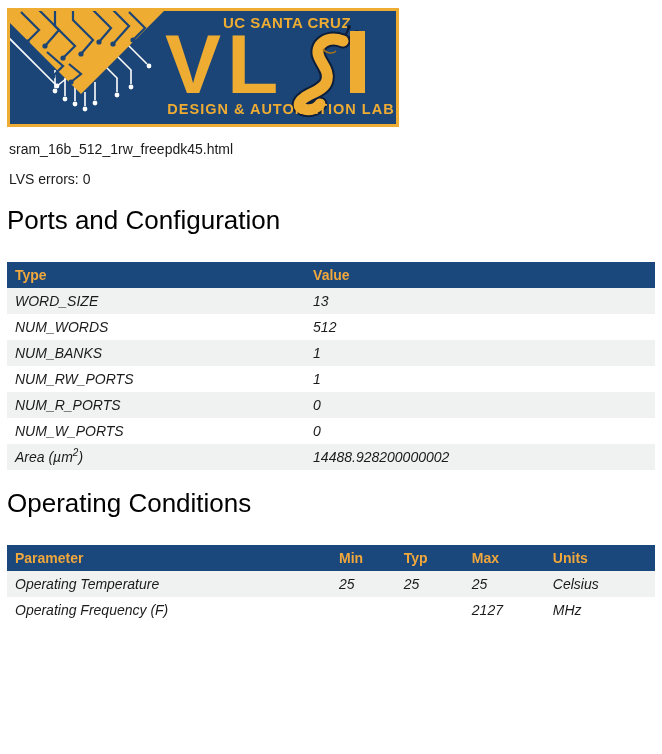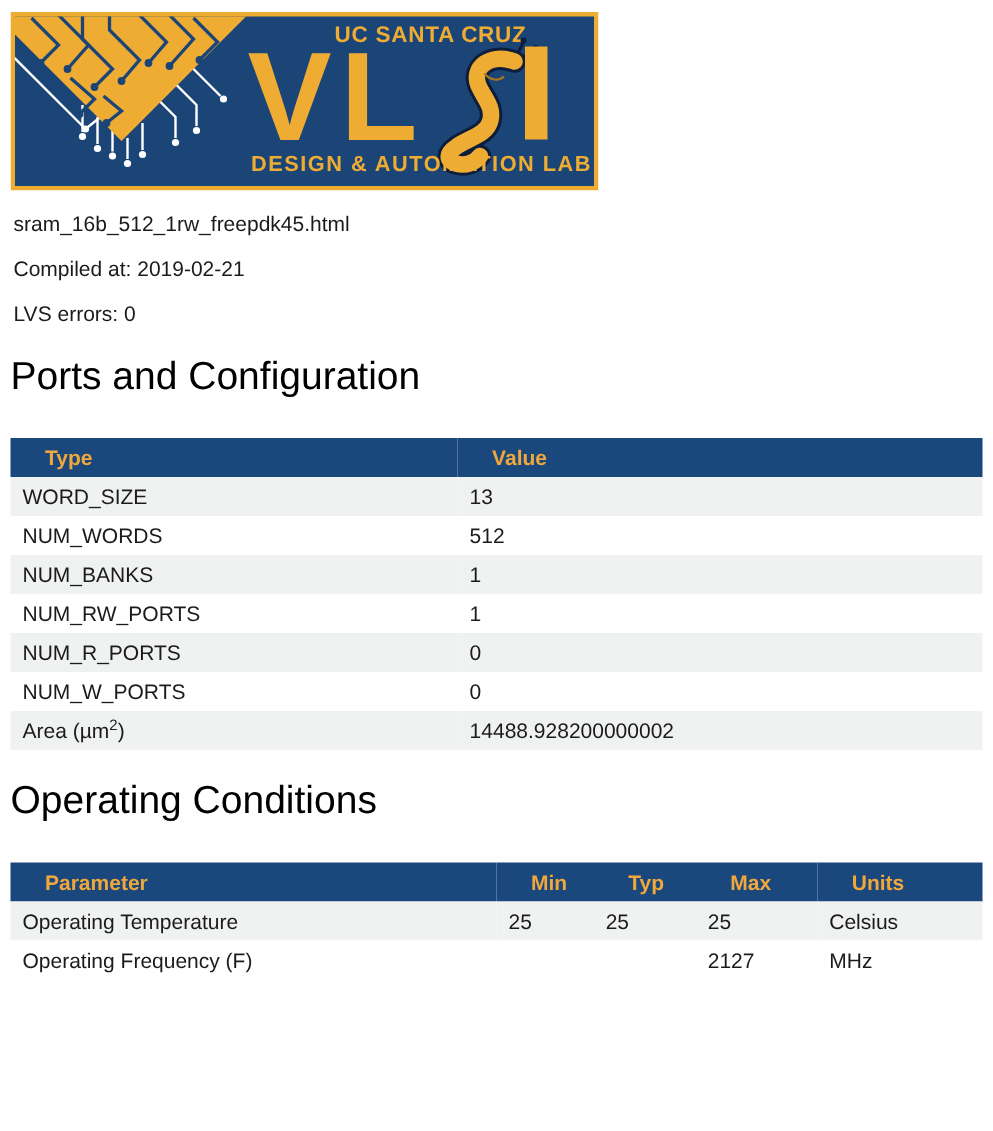--- a/index.html
+++ b/index.html
@@ -7,23 +7,23 @@
     width:662px; height:754px; box-sizing:border-box;
     padding:7px 7px 0 7px; overflow:hidden; background:#fff;
     font-family:"Liberation Sans", sans-serif; color:#1b1b1b;
   }
   .logo-banner { display:block; margin:1px 0 4px 0; }
   p.info { font-size:14px; line-height:15px; margin:15px 2px; }
   h2.section-title { font-size:26px; font-weight:400; line-height:24px; margin:21px 0 30px 0; color:#000; }
   table.report { border-collapse:collapse; width:100%; table-layout:fixed; }
   table.report th {
     background:#1a477c; color:#f0a73c; font-size:14px; font-weight:700;
-    text-align:left; padding:5px 6px 5px 23px; line-height:16px;
+    text-align:left; padding:5px 6px 5px 8px; line-height:16px;
   }
-  table.report td { font-size:14px; padding:5px 6px 5px 8px; line-height:16px; color:#1b1b1b; }
+  table.report td { font-size:14px; padding:5px 6px 5px 8px; line-height:16px; color:#1b1b1b;font-style:italic; }
   table.report tbody tr:nth-child(odd) { background:#f0f1f1; }
   table.report tbody tr:nth-child(even) { background:#ffffff; }
   sup { font-size:10px; line-height:0; }
 </style>
 </head>
 <body>
 
 <div class="page">
 
   <svg class="logo-banner" width="392" height="119" viewBox="0 0 392 119" aria-hidden="true">
@@ -97,21 +97,20 @@
         <path d="M316,41 C320,46 326,46 329,43" fill="none" stroke="#a87618" stroke-width="1.5"></path>
       </g>
 
       <rect x="343" y="23" width="15" height="62" fill="#eeac33"></rect>
 
       <text x="274" y="106" text-anchor="middle" font-size="14.5" font-weight="bold" letter-spacing="1" fill="#eeac33">DESIGN &amp; AUTOMATION LAB</text>
     </g>
   </svg>
 
   <p class="info">sram_16b_512_1rw_freepdk45.html</p>
-  <p class="info">Compiled at: 2019-02-21</p>
   <p class="info">LVS errors: 0</p>
 
   <h2 class="section-title">Ports and Configuration</h2>
   <table class="report">
       <colgroup>
         <col style="width: 46%;">
         <col style="width: 54%;">
       </colgroup>
       <thead>
         <tr>

